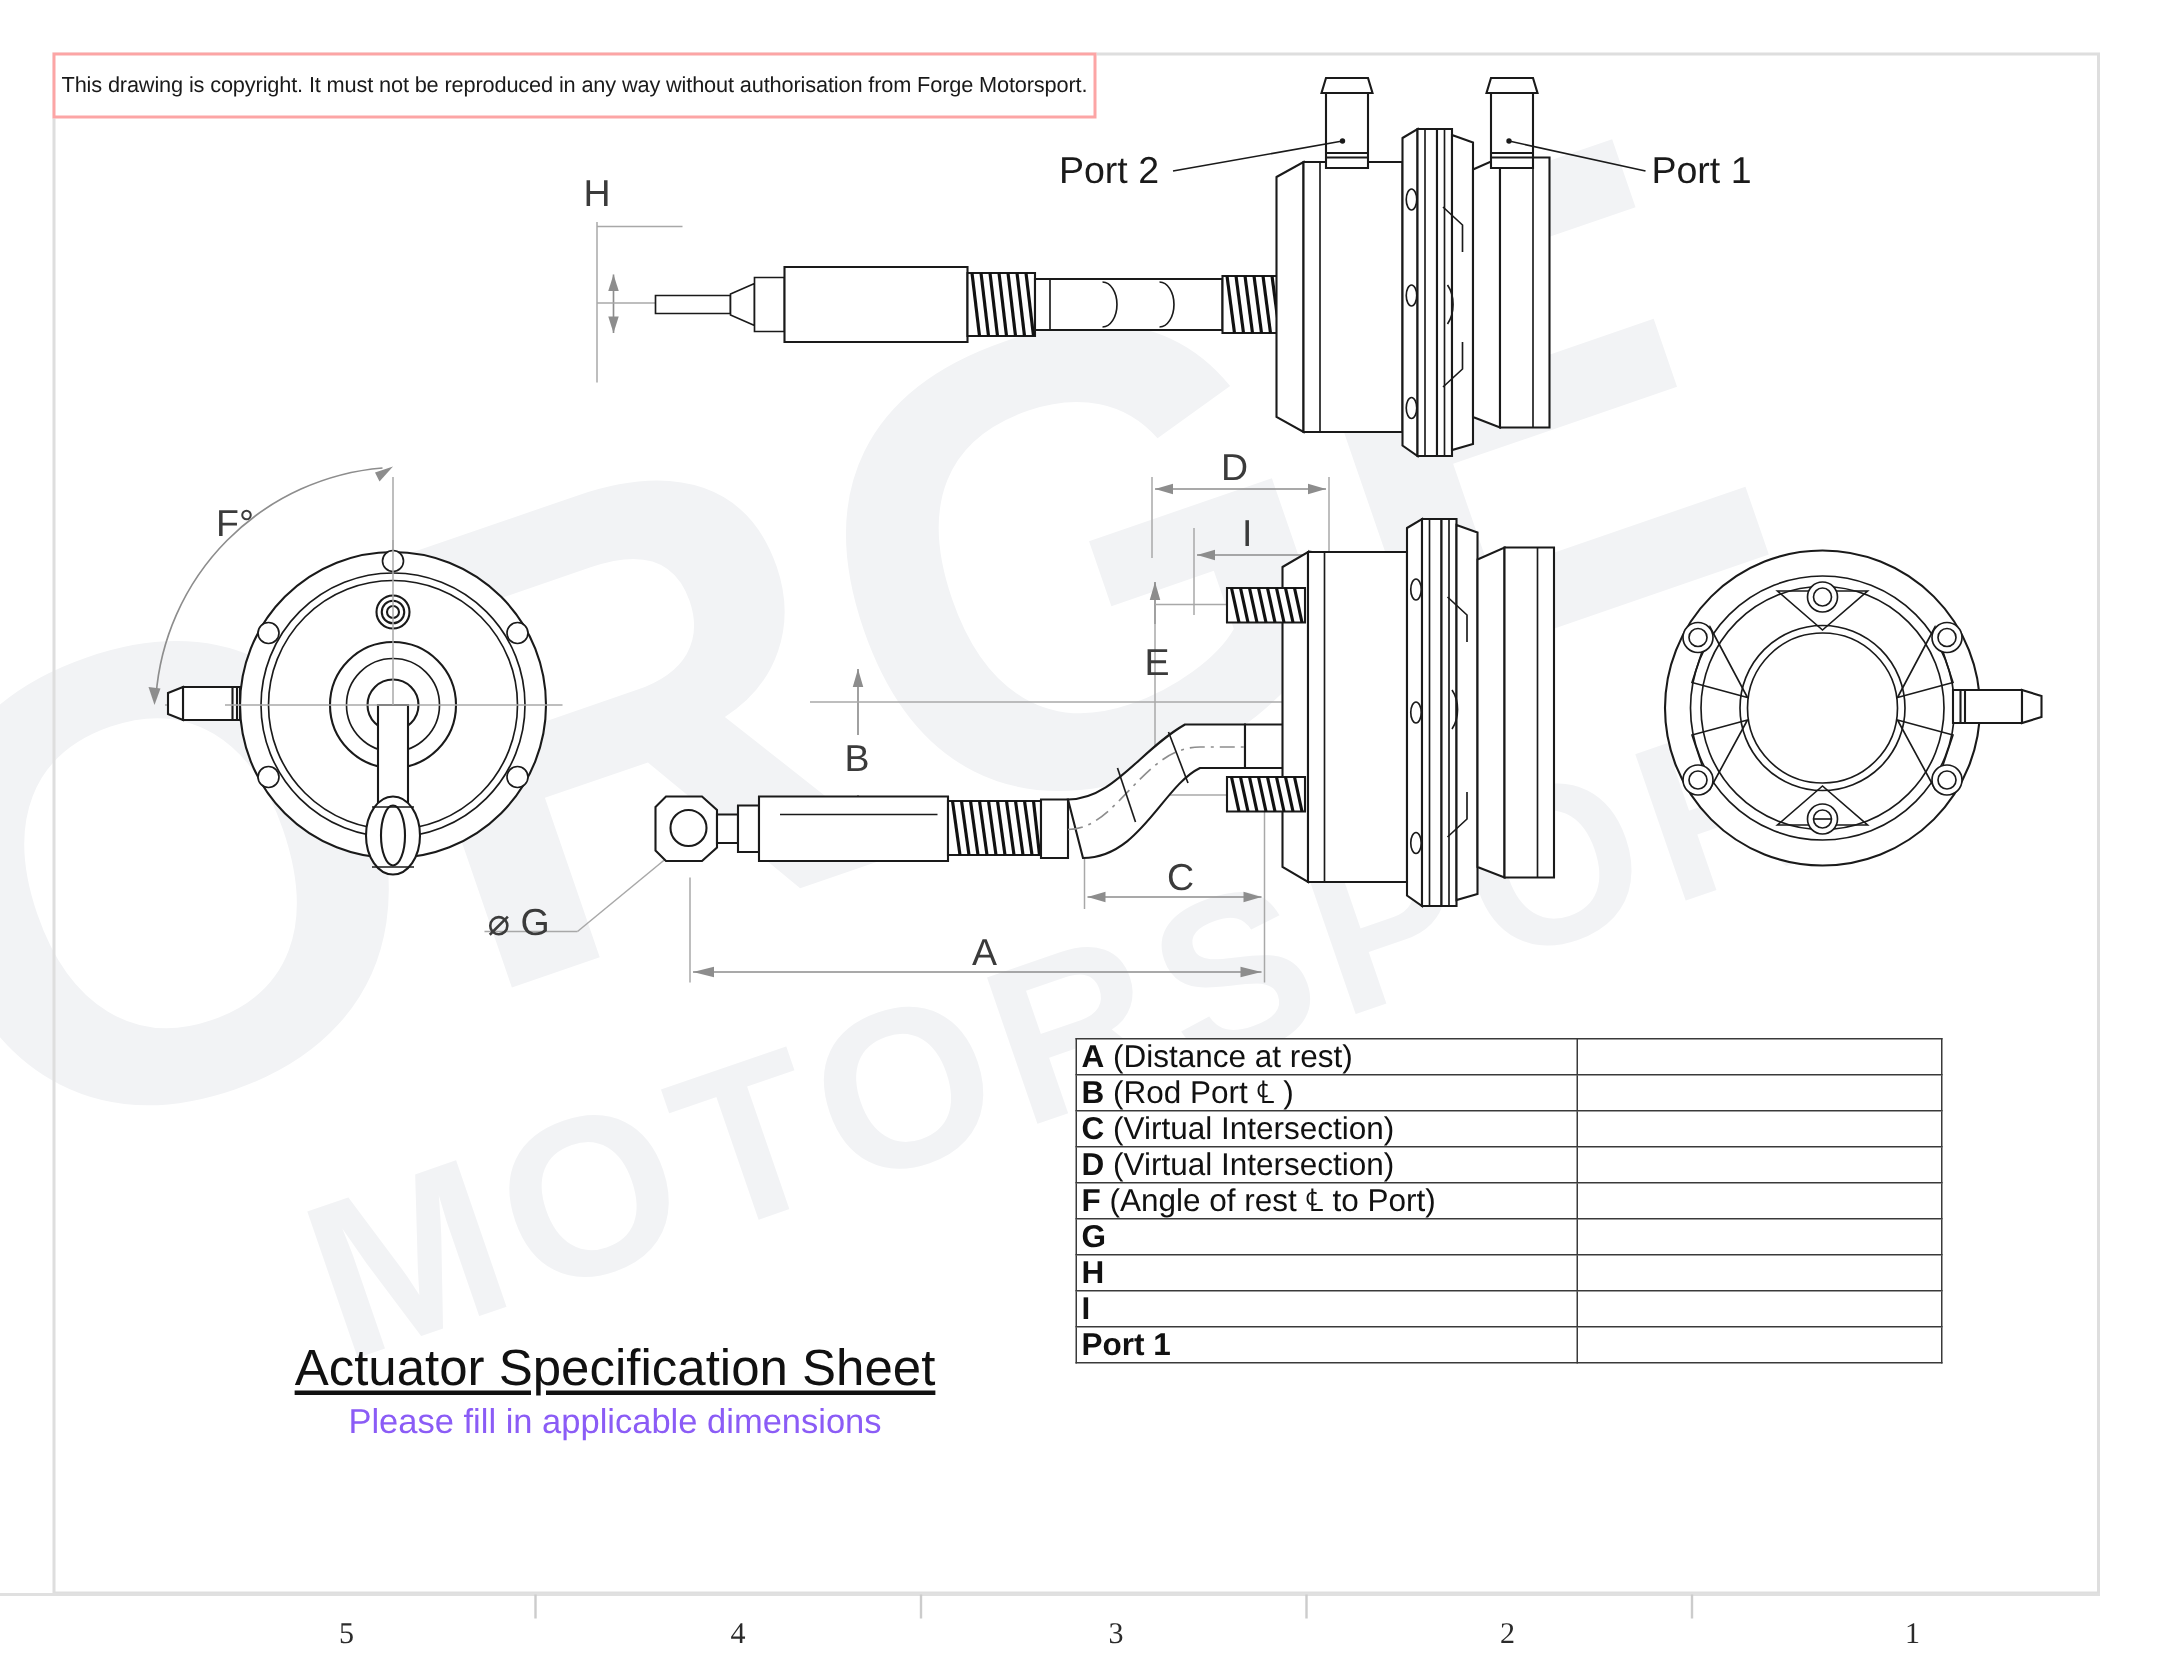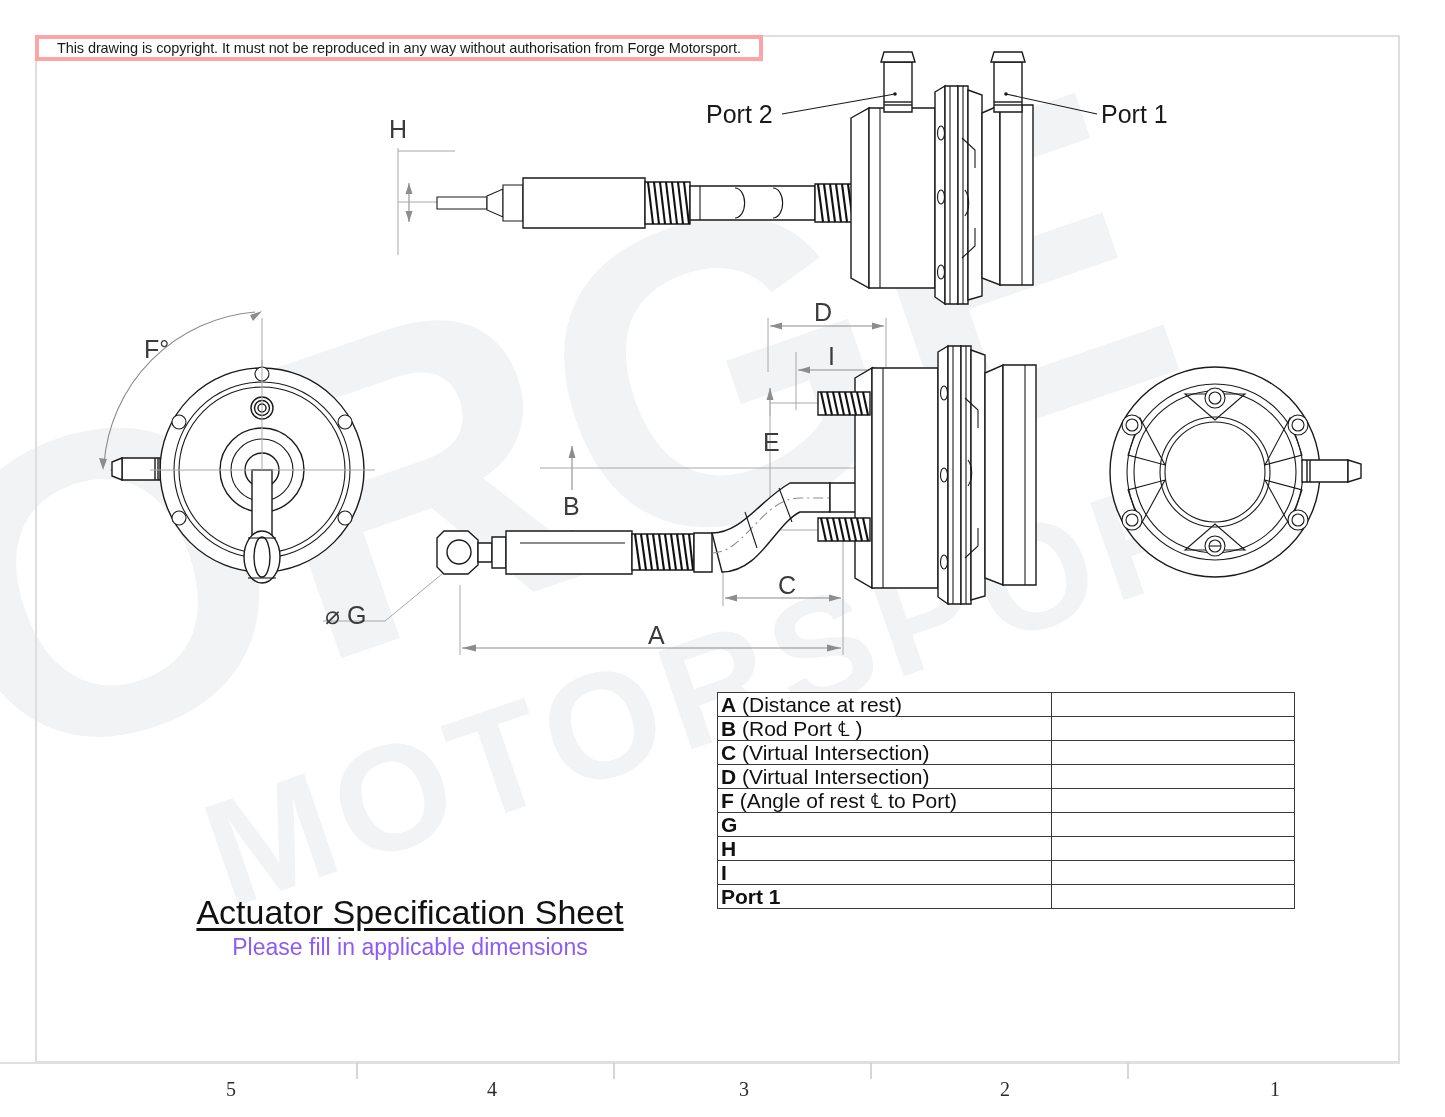--- a/index.html
+++ b/index.html
@@ -17,23 +17,23 @@
     font-family:"Liberation Sans", sans-serif;
     font-weight:700;fill:#f2f3f5;
   }
   
   #frame{
     position:absolute;left:35px;top:35px;width:1365px;height:1028px;
     border:2px solid #dedede;box-sizing:border-box;z-index:1;
   }
   
   #copyright-box{
-    position:absolute;left:35px;top:35px;height:26px;
-    border:4px solid #fca5a5;background:#ffffff;
-    display:flex;align-items:center;padding:0 18px;
+    position:absolute;left:35px;top:35px;height:44px;
+    border:2px solid #fca5a5;background:#ffffff;
+    display:flex;align-items:center;padding:0 4px;
     box-sizing:border-box;z-index:6;
   }
   #copyright-box span{font-size:14.5px;letter-spacing:-0.1px;white-space:nowrap;}
 
   
   #drawing{position:absolute;left:0;top:0;width:1445px;height:1117px;z-index:3;}
   .ln{fill:none;stroke:#1a1a1a;stroke-width:1.4;}
   .ln-t{fill:none;stroke:#1a1a1a;stroke-width:1.1;}
   .fillw{fill:#ffffff;stroke:#1a1a1a;stroke-width:1.4;}
   .fillw-t{fill:#ffffff;stroke:#1a1a1a;stroke-width:1.1;}

